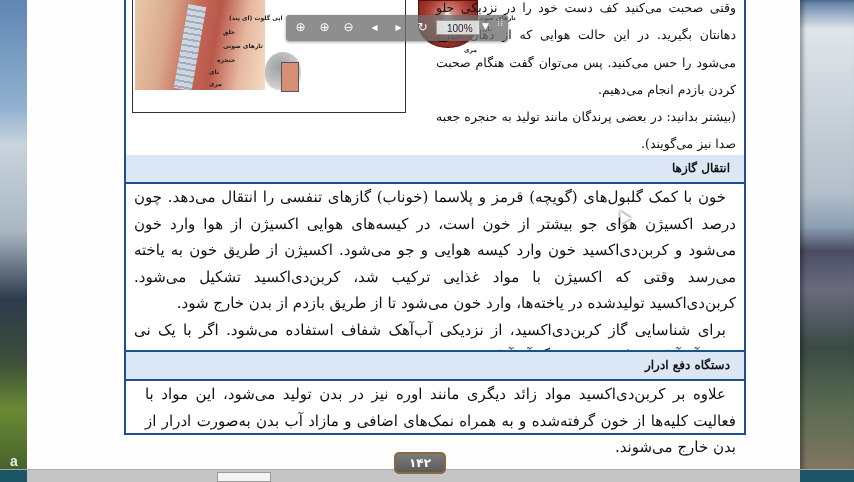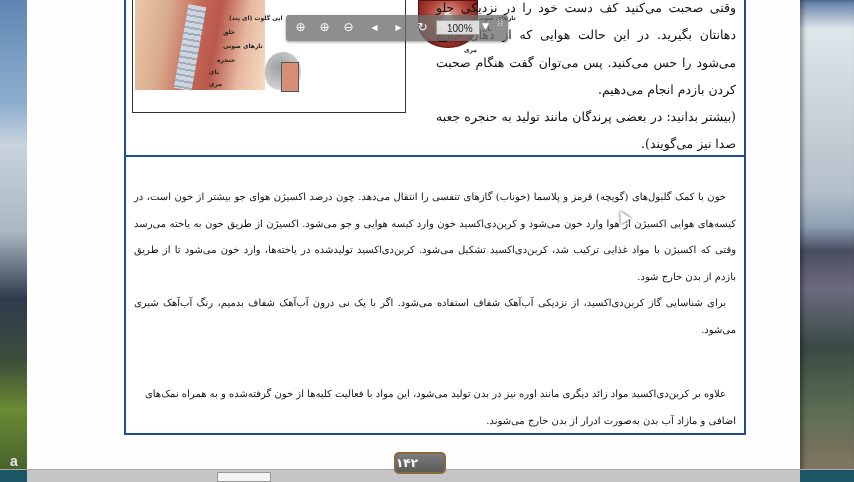--- a/index.html
+++ b/index.html
@@ -21,30 +21,30 @@
   .fig-trachea{position:absolute;left:48px;top:5px;width:18px;height:85px;background:repeating-linear-gradient(180deg,#cfe0ec 0 4px,#9cb4c8 4px 6px);transform:rotate(10deg);opacity:.9;}
   .fig-head{position:absolute;left:132px;top:52px;width:36px;height:38px;border-radius:50% 50% 40% 40%;background:radial-gradient(circle at 40% 40%,#9aa0a5,#c9c9c9 60%,#eee 90%);}
   .fig-head-inner{position:absolute;left:148px;top:62px;width:16px;height:28px;background:#d88d75;border:1px solid #555;}
   .fig-label{position:absolute;font-size:6px;color:#222;font-weight:bold;white-space:nowrap;direction:rtl;}
   .larynx-img{position:absolute;left:292px;top:0;width:58px;height:46px;border-radius:0 0 50% 50%;background:radial-gradient(circle at 50% 35%,#e9b2a8 0%,#b4463a 45%,#7b1d18 85%);border:1px solid #5a1410;}
   .larynx-img::after{content:"";position:absolute;left:24px;top:10px;width:10px;height:24px;border-radius:50%;background:#f5e5df;}
   .text-top{position:absolute;right:8px;top:-6px;width:300px;direction:rtl;text-align:justify;font-size:12.5px;line-height:27.3px;color:#111;font-family:"DejaVu Serif",serif;}
   .text-top p{margin:0;}
 
   .section-header{position:absolute;left:0;right:0;height:27px;background:#dbe7f4;border-bottom:2px solid #1f4f8f;direction:rtl;font-size:12px;line-height:27px;padding-right:14px;color:#111;font-weight:bold;font-family:"DejaVu Serif",serif;}
-  .section-body{position:absolute;left:0;right:0;direction:rtl;text-align:justify;font-size:10px;line-height:26.5px;color:#111;padding:0 8px 0 8px;font-family:"DejaVu Serif",serif;}
+  .section-body{position:absolute;left:0;right:0;direction:rtl;text-align:justify;font-size:15px;line-height:26.5px;color:#111;padding:0 8px 0 8px;font-family:"DejaVu Serif",serif;}
   .section-body p{margin:0;text-indent:10px;}
 
   .zoom-toolbar{position:absolute;left:286px;top:15px;width:222px;height:26px;background:rgba(110,110,110,.78);border-radius:3px;box-shadow:0 1px 3px rgba(0,0,0,.4);}
   .zt-btn{position:absolute;top:4px;width:17px;height:17px;color:#fff;font-size:12px;line-height:17px;text-align:center;}
   .zt-input{position:absolute;left:150px;top:5px;width:44px;height:15px;background:rgba(240,240,240,.85);border:1px solid #999;font-size:10px;line-height:15px;color:#222;padding-left:10px;box-sizing:border-box;font-family:"Liberation Sans",sans-serif;}
   .zt-dd{position:absolute;left:196px;top:6px;color:#fff;font-size:9px;}
   .zt-grip{position:absolute;right:3px;top:4px;color:#ddd;font-size:10px;line-height:8px;width:8px;}
 
-  .page-number{position:absolute;left:394px;top:452px;width:52px;height:22px;background:linear-gradient(180deg,#7b7b7b,#5b5b5b);border:2px solid #8a6a3c;border-radius:5px;box-sizing:border-box;color:#fff;font-weight:bold;font-size:12px;line-height:18px;font-family:"DejaVu Sans",sans-serif;}
+  .page-number{position:absolute;left:394px;top:452px;width:52px;height:22px;background:linear-gradient(180deg,#7b7b7b,#5b5b5b);border:2px solid #8a6a3c;border-radius:5px;box-sizing:border-box;color:#fff;font-weight:bold;font-size:12px;text-align:center;line-height:18px;font-family:"DejaVu Sans",sans-serif;}
   .cursor{position:absolute;left:617px;top:210px;width:0;height:0;border-left:6px solid transparent;border-right:6px solid transparent;border-bottom:12px solid #fff;transform:rotate(-30deg);filter:drop-shadow(0 0 1px #000);}
 </style>
 </head>
 <body>
 
 <div class="wallpaper wp-left">
   <span class="wp-label">a</span>
 </div>
 <div class="wallpaper wp-right"></div>
 
@@ -67,25 +67,27 @@
     <div class="larynx-img"></div>
     <span class="fig-label" style="left:350px;top:14px;">تارهای صوتی</span>
     <span class="fig-label" style="left:356px;top:25px;">نای</span>
     <span class="fig-label" style="left:338px;top:46px;">مری</span>
     <div class="text-top">
       <p>وقتی صحبت می‌کنید کف دست خود را در نزدیکی جلو دهانتان بگیرید. در این حالت هوایی که از دهان خارج می‌شود را حس می‌کنید. پس می‌توان گفت هنگام صحبت کردن بازدم انجام می‌دهیم.</p>
       <p>(بیشتر بدانید: در بعضی پرندگان مانند تولید به حنجره جعبه صدا نیز می‌گویند).</p>
     </div>
   </div>
 
+  <div class="section-header" style="top:155px;">انتقال گازها</div>
   <div class="section-body" style="top:184px;">
     <p>خون با کمک گلبول‌های (گویچه) قرمز و پلاسما (خوناب) گازهای تنفسی را انتقال می‌دهد. چون درصد اکسیژن هوای جو بیشتر از خون است، در کیسه‌های هوایی اکسیژن از هوا وارد خون می‌شود و کربن‌دی‌اکسید خون وارد کیسه هوایی و جو می‌شود. اکسیژن از طریق خون به یاخته می‌رسد وقتی که اکسیژن با مواد غذایی ترکیب شد، کربن‌دی‌اکسید تشکیل می‌شود. کربن‌دی‌اکسید تولیدشده در یاخته‌ها، وارد خون می‌شود تا از طریق بازدم از بدن خارج شود.</p>
     <p>برای شناسایی گاز کربن‌دی‌اکسید، از نزدیکی آب‌آهک شفاف استفاده می‌شود. اگر با یک نی درون آب‌آهک شفاف بدمیم، رنگ آب‌آهک شیری می‌شود.</p>
   </div>
 
+  <div class="section-header" style="top:350px;border-top:2px solid #1f4f8f;">دستگاه دفع ادرار</div>
   <div class="section-body" style="top:381px;margin-left:11px;">
     <p>علاوه بر کربن‌دی‌اکسید مواد زائد دیگری مانند اوره نیز در بدن تولید می‌شود، این مواد با فعالیت کلیه‌ها از خون گرفته‌شده و به همراه نمک‌های اضافی و مازاد آب بدن به‌صورت ادرار از بدن خارج می‌شوند.</p>
   </div>
 </div>
 
 <div class="zoom-toolbar">
   <span class="zt-btn" style="left:6px;">⊕</span>
   <span class="zt-btn" style="left:30px;">⊕</span>
   <span class="zt-btn" style="left:54px;">⊖</span>
   <span class="zt-btn" style="left:80px;">◂</span>

